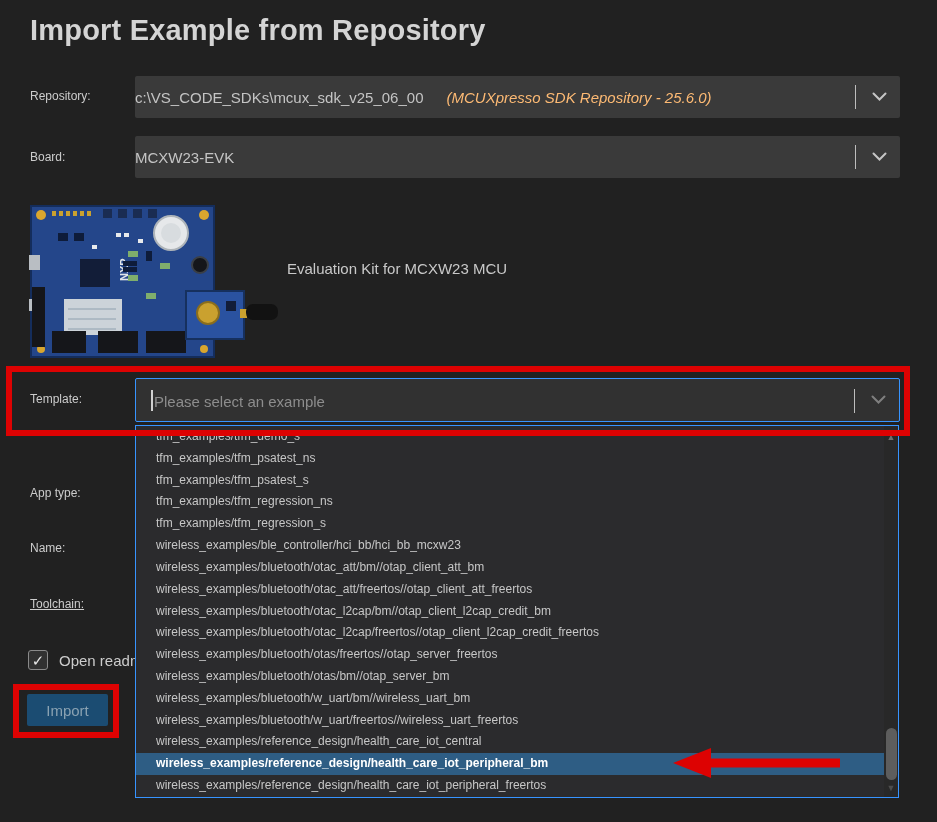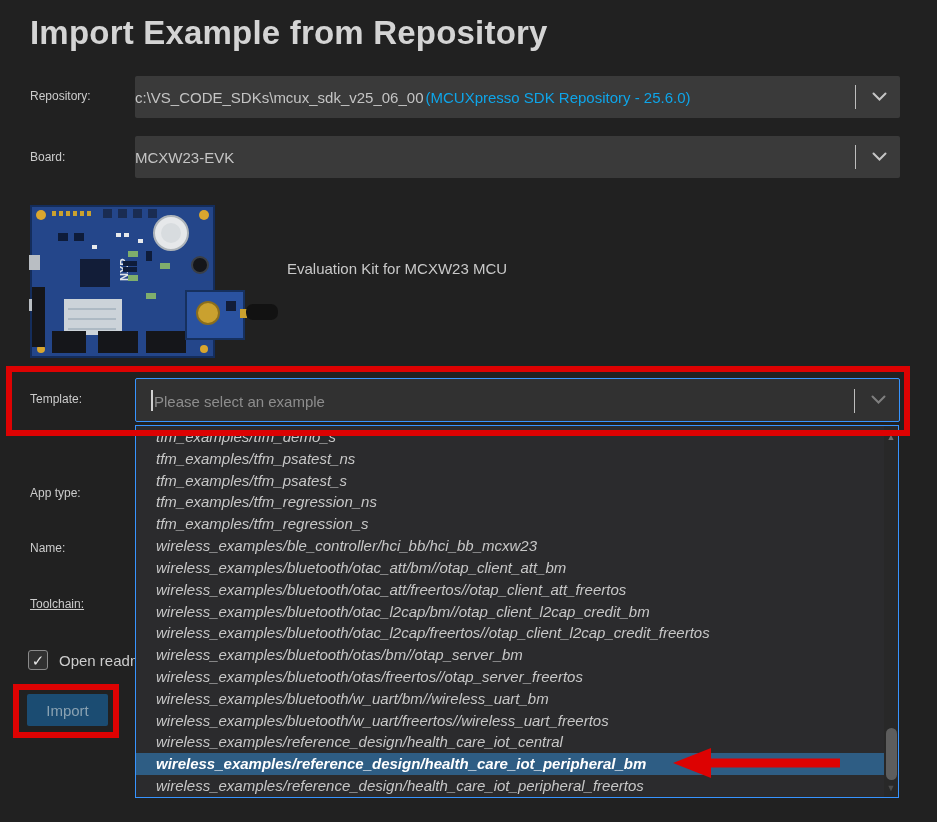--- a/index.html
+++ b/index.html
@@ -7,35 +7,35 @@
     width:937px;height:822px;position:relative;overflow:hidden;
     background:#212121;
     font-family:"Liberation Sans", sans-serif;
     -webkit-font-smoothing:antialiased;
   }
   .abs{position:absolute;}
 
   
   .page-title{
     left:30px;top:14px;
-    font-size:33px;font-weight:700;color:#d4d4d4;letter-spacing:.2px;
+    font-size:29px;font-weight:700;color:#d4d4d4;letter-spacing:.2px;
   }
 
   
   .field-label{color:#cccccc;font-size:12px;}
 
   
   .select-field{
     left:135px;width:765px;height:42px;
     background:#3a3a3a;border-radius:2px;
     display:flex;align-items:center;
     color:#c4c4c4;font-size:15px;
   }
   .select-field .value{padding-left:0;white-space:nowrap;}
-  .select-field .dim{color:#0ea5e9;margin-left:2px;}
+  .select-field .dim{color:#fdba74;margin-left:23px;font-style:italic;}
   .sep{
     position:absolute;right:44px;top:9px;width:1px;height:24px;background:#bdbdbd;
   }
   .chev{
     position:absolute;right:13px;top:50%;transform:translateY(-50%);
     display:flex;align-items:center;
   }
 
   
   .template-field{
@@ -75,21 +75,21 @@
 
   
   .dropdown{
     left:135px;top:425px;width:764px;height:373px;box-sizing:border-box;
     background:#2b2b2d;border:1px solid #3794ff;z-index:10;
     overflow:hidden;
   }
   .list-row{
     height:21.82px;line-height:21.82px;
     padding-left:20px;padding-right:20px;
-    font-size:15px;color:#c7c7c7;white-space:nowrap;overflow:hidden;font-style:italic;
+    font-size:12px;color:#c7c7c7;white-space:nowrap;overflow:hidden;
   }
   .list-row.selected{background:#2e5d84;color:#ffffff;font-weight:600;}
 
   
   .sb-track{
     position:absolute;right:0px;top:0;width:14px;height:100%;background:#282828;
   }
   .sb-up,.sb-down{
     position:absolute;left:0;width:14px;height:14px;
     display:flex;align-items:center;justify-content:center;
@@ -242,22 +242,22 @@
       <div class="list-row">tfm_examples/tfm_demo_s</div>
       <div class="list-row">tfm_examples/tfm_psatest_ns</div>
       <div class="list-row">tfm_examples/tfm_psatest_s</div>
       <div class="list-row">tfm_examples/tfm_regression_ns</div>
       <div class="list-row">tfm_examples/tfm_regression_s</div>
       <div class="list-row">wireless_examples/ble_controller/hci_bb/hci_bb_mcxw23</div>
       <div class="list-row">wireless_examples/bluetooth/otac_att/bm//otap_client_att_bm</div>
       <div class="list-row">wireless_examples/bluetooth/otac_att/freertos//otap_client_att_freertos</div>
       <div class="list-row">wireless_examples/bluetooth/otac_l2cap/bm//otap_client_l2cap_credit_bm</div>
       <div class="list-row">wireless_examples/bluetooth/otac_l2cap/freertos//otap_client_l2cap_credit_freertos</div>
+      <div class="list-row">wireless_examples/bluetooth/otas/freertos//otap_server_freertos</div>
       <div class="list-row">wireless_examples/bluetooth/otas/bm//otap_server_bm</div>
-      <div class="list-row">wireless_examples/bluetooth/otas/freertos//otap_server_freertos</div>
       <div class="list-row">wireless_examples/bluetooth/w_uart/bm//wireless_uart_bm</div>
       <div class="list-row">wireless_examples/bluetooth/w_uart/freertos//wireless_uart_freertos</div>
       <div class="list-row">wireless_examples/reference_design/health_care_iot_central</div>
       <div class="list-row selected">wireless_examples/reference_design/health_care_iot_peripheral_bm</div>
       <div class="list-row">wireless_examples/reference_design/health_care_iot_peripheral_freertos</div>
     </div>
   <div class="sb-track">
     <div class="sb-up">▲</div>
     <div class="sb-thumb"></div>
     <div class="sb-down">▼</div>

